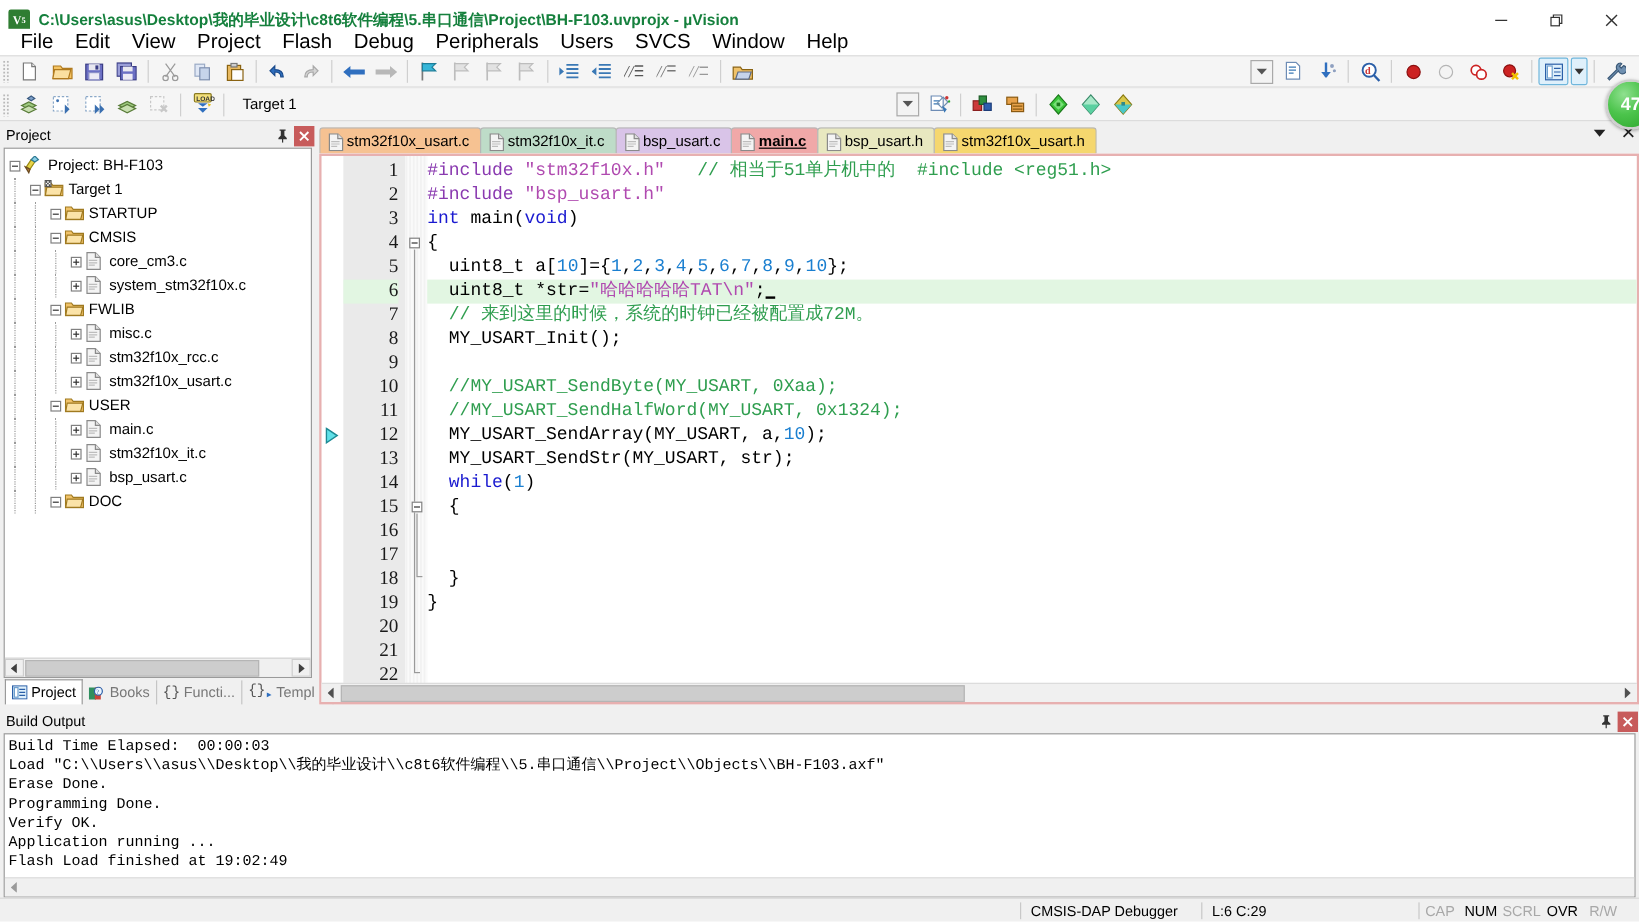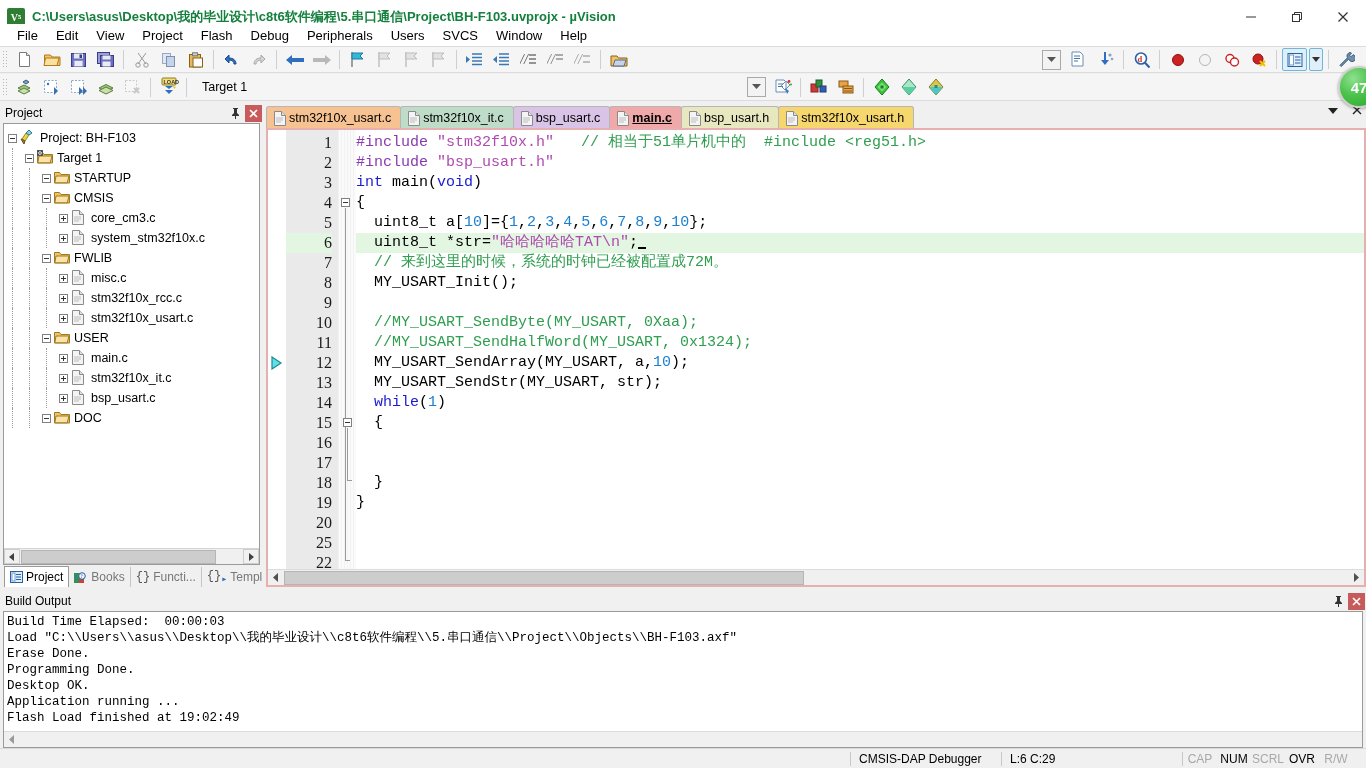--- a/index.html
+++ b/index.html
@@ -34,21 +34,21 @@
     font-size:14px; color:#333;
   }
   .winbtn svg { display:block; }
 
   
   .menubar {
     position:absolute; left:0; top:24px; width:1366px; height:22px;
     background:#ffffff; display:flex; align-items:center; padding-left:8px;
   }
   .menuitem {
-    padding:3px 9px; font-size:13px; color:#000; white-space:nowrap;
+    padding:3px 9px; font-size:17px; color:#000; white-space:nowrap;
   }
 
   
   .toolbar {
     position:absolute; left:0; width:1366px; height:27px;
     background:#f5f5f5;
     border-top:1px solid #dcdcdc; border-bottom:1px solid #dcdcdc;
     display:flex; align-items:center;
   }
   .toolbar.row1 { top:46px; }
@@ -1051,21 +1051,21 @@
             <div class="ln">11</div>
             <div class="ln">12</div>
             <div class="ln">13</div>
             <div class="ln">14</div>
             <div class="ln">15</div>
             <div class="ln">16</div>
             <div class="ln">17</div>
             <div class="ln">18</div>
             <div class="ln">19</div>
             <div class="ln">20</div>
-            <div class="ln">25</div>
+            <div class="ln">21</div>
             <div class="ln">22</div>
           </div>
         <div class="fold-col" id="foldcol">
             <div class="fold-marker" style="top: 68px; left: 3px;"></div>
             <div class="fold-line" style="top: 78px; left: 7px; height: 352px;"></div>
             <div class="fold-end" style="top: 430px; left: 7px;"></div>
             <div class="fold-marker" style="top: 288px; left: 5px;"></div>
             <div class="fold-line" style="top: 298px; left: 9px; height: 52px;"></div>
             <div class="fold-end" style="top: 350px; left: 9px;"></div>
           </div>
@@ -1096,21 +1096,21 @@
             <path d="M3 1h5v1H7v4l2 2v1H6v3H5V9H2V8l2-2V2H3z" fill="#333"></path>
           </svg>
       </span>
       <span class="cap-close">
         <svg width="9" height="9" viewBox="0 0 9 9">
             <path d="M1 1l7 7M8 1L1 8" stroke="#fff" stroke-width="1.6"></path>
           </svg>
       </span>
     </div>
     <div class="build-body">
-      <div class="build-text" id="build-text"><div>Build Time Elapsed:  00:00:03</div><div>Load "C:\\Users\\asus\\Desktop\\我的毕业设计\\c8t6软件编程\\5.串口通信\\Project\\Objects\\BH-F103.axf"</div><div>Erase Done.</div><div>Programming Done.</div><div>Desktop OK.</div><div>Application running ...</div><div>Flash Load finished at 19:02:49</div></div>
+      <div class="build-text" id="build-text"><div>Build Time Elapsed:  00:00:03</div><div>Load "C:\\Users\\asus\\Desktop\\我的毕业设计\\c8t6软件编程\\5.串口通信\\Project\\Objects\\BH-F103.axf"</div><div>Erase Done.</div><div>Programming Done.</div><div>Verify OK.</div><div>Application running ...</div><div>Flash Load finished at 19:02:49</div></div>
       <div class="build-hscroll">
         <div class="sc-btn" style="border:none;background:transparent">
           <svg width="6" height="9" viewBox="0 0 6 9">
               <path d="M5 0L0 4.5 5 9z" fill="#9a9a9a"></path>
             </svg>
           </div>
         <div style="flex:1"></div>
       </div>
     </div>
   </div>

